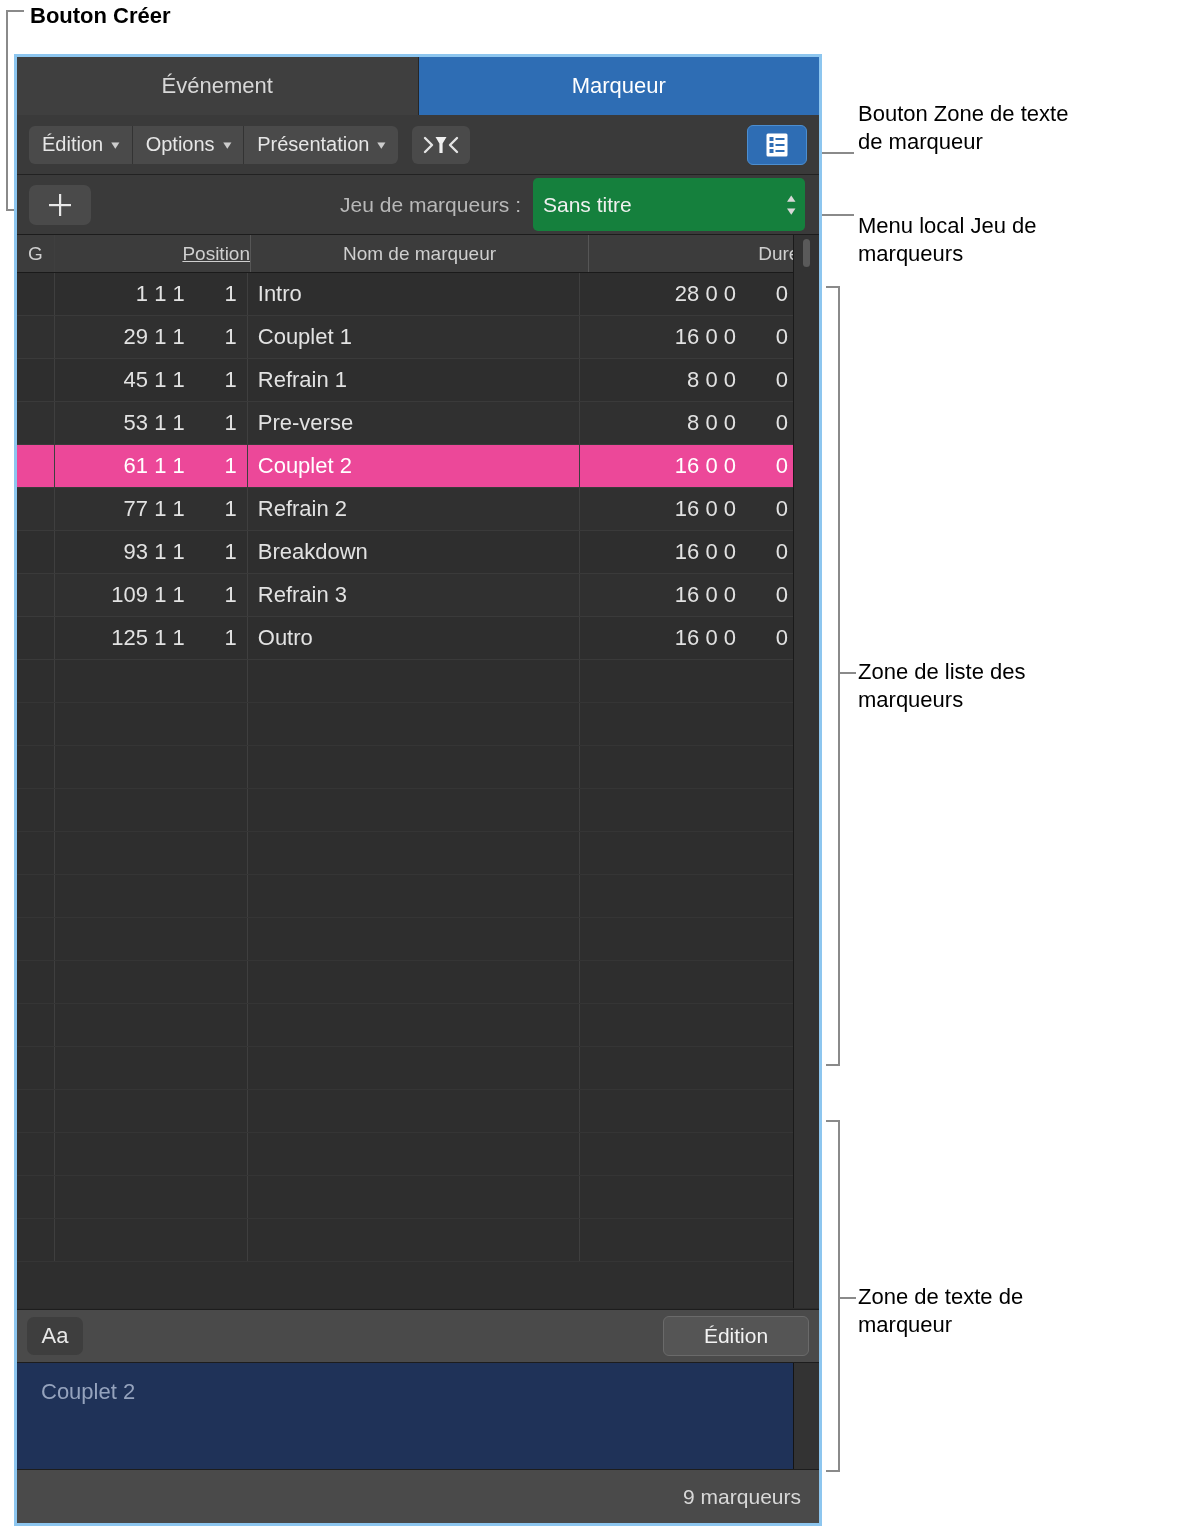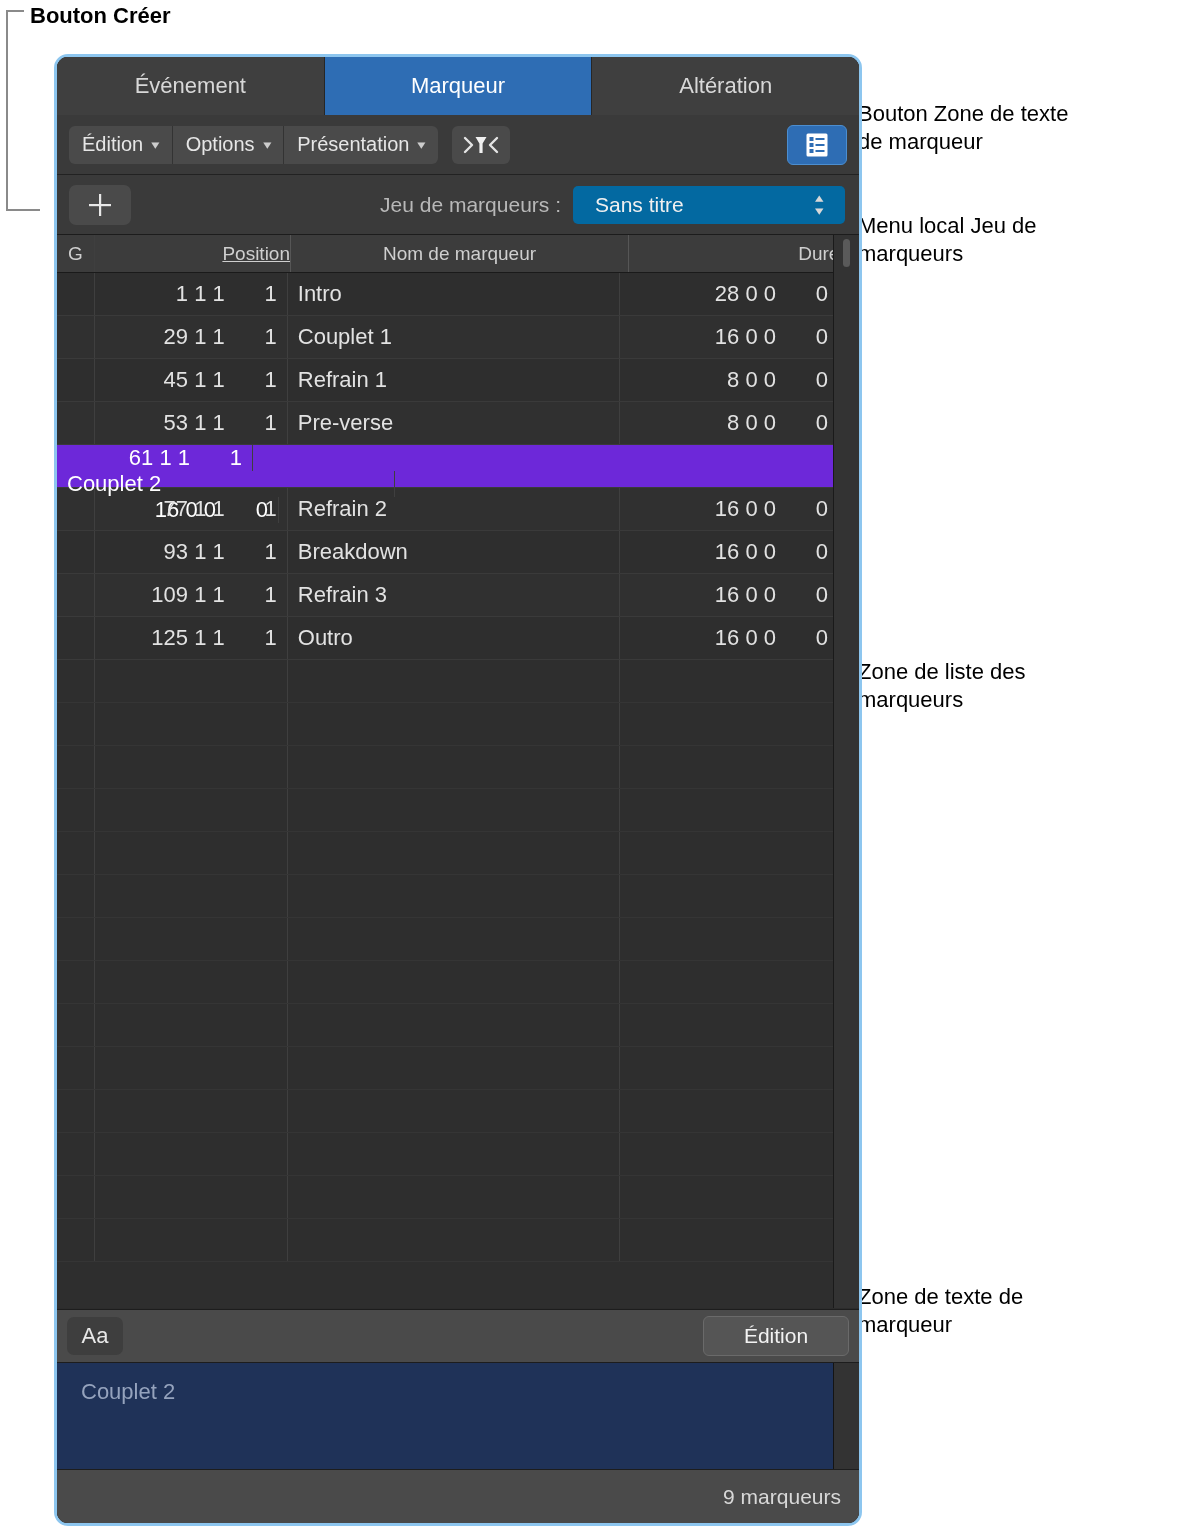--- a/index.html
+++ b/index.html
@@ -32,25 +32,24 @@
   .leader-h { height: 2px; }
 
   
   #window {
     position: absolute;
     left: 14px;
     top: 54px;
     width: 808px;
     height: 1472px;
     border: 3px solid #8dc6ef;
-    border-radius: 14px;
+    border-radius: 0;
     background: #3a3a3a;
     box-sizing: border-box;
     overflow: hidden;
-    margin-left: 40px;
   }
   #window-inner {
     position: absolute;
     inset: 0;
     background: #2c2c2c;
   }
 
   
   .tabbar {
     position: absolute;
@@ -162,26 +161,26 @@
     line-height: 1;
   }
   .set-label {
     margin-left: auto;
     color: #b8b8b8;
     font-size: 21px;
     margin-right: 12px;
   }
   .set-popup {
     width: 272px;
-    height: 38px;
-    background: #0369a1;
+    height: 53px;
+    background: #15803d;
     border-radius: 5px;
     display: flex;
     align-items: center;
-    padding: 0 22px;
+    padding: 0 10px;
     box-sizing: border-box;
     color: #f0f0f0;
     font-size: 21px;
     margin-right: 2px;
   }
   .set-popup .updown {
     margin-left: auto;
     font-size: 13px;
     color: #d8d8d8;
     line-height: 0.95;
@@ -224,21 +223,21 @@
     background: #2e2e2e;
     overflow: hidden;
   }
   .trow {
     display: flex;
     height: 43px;
     border-bottom: 1px solid #3a3a3a;
     box-sizing: border-box;
   }
   .trow.alt { background: #303030; }
-  .trow.selected { background: #6d28d9; flex-direction: column; }
+  .trow.selected { background: #ec4899; }
   .trow.selected .cell { color: #ffffff; }
   .cell {
     display: flex;
     align-items: center;
     color: #e2e2e2;
     font-size: 22px;
     border-right: 1px solid #3f3f3f;
     box-sizing: border-box;
     height: 100%;
     padding: 0 10px;
@@ -402,23 +401,20 @@
 
 <div id="window">
   <div id="window-inner">
 
     <div class="tabbar">
       <div class="tab">
         <span>Événement</span>
       </div>
       <div class="tab active">
         <span>Marqueur</span>
-      </div>
-      <div class="tab">
-        <span>Altération</span>
       </div>
     </div>
 
     <div class="toolbar">
       <div class="menu-group">
         <div class="menu-btn">
           <span>Édition</span>
           <span class="chev">▾</span>
         </div>
         <div class="menu-btn">

